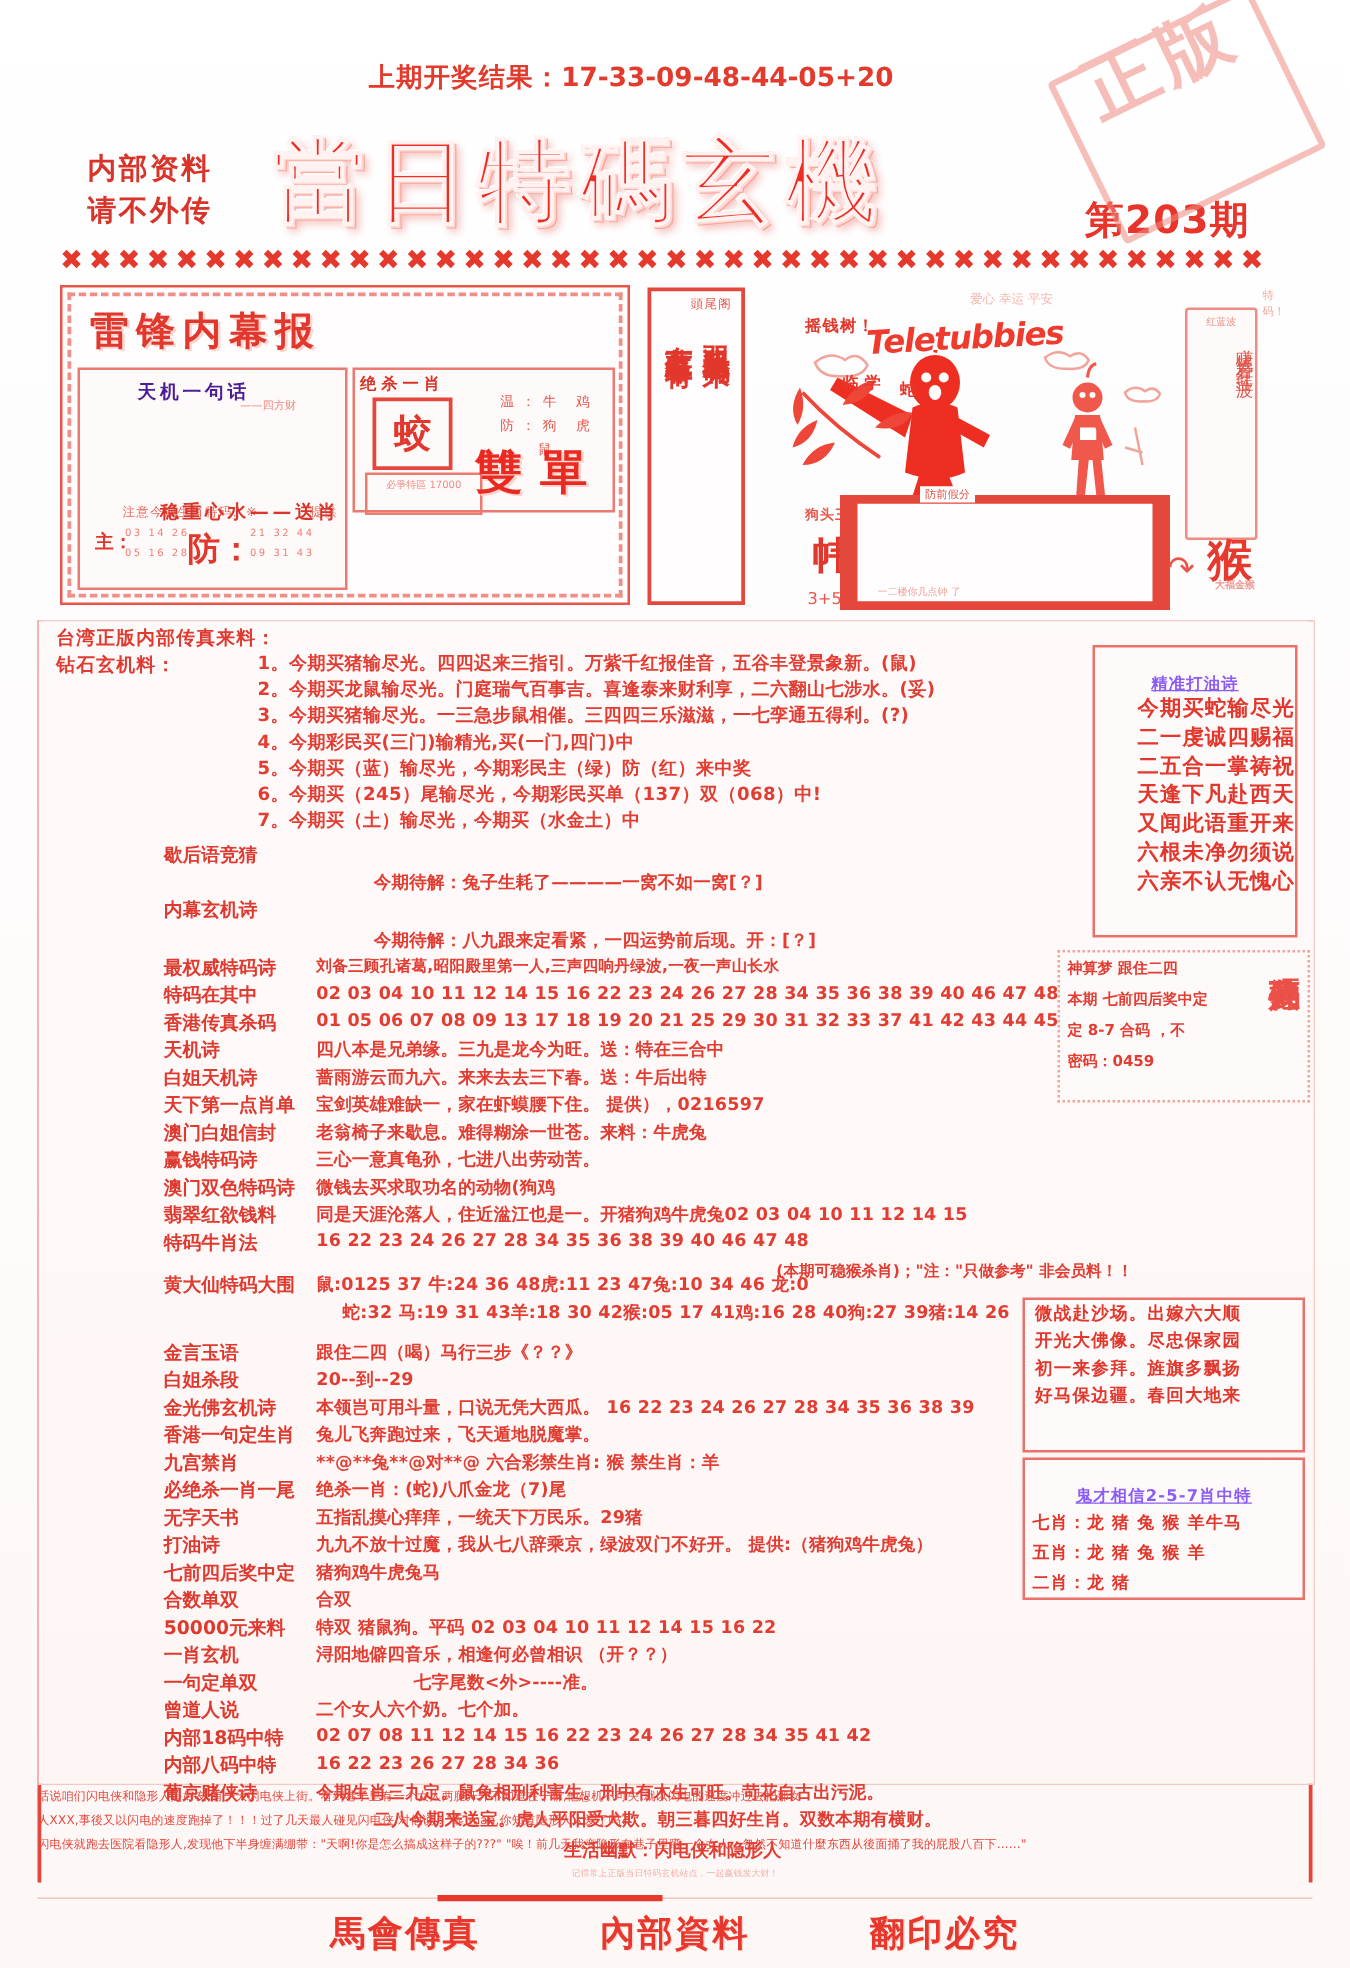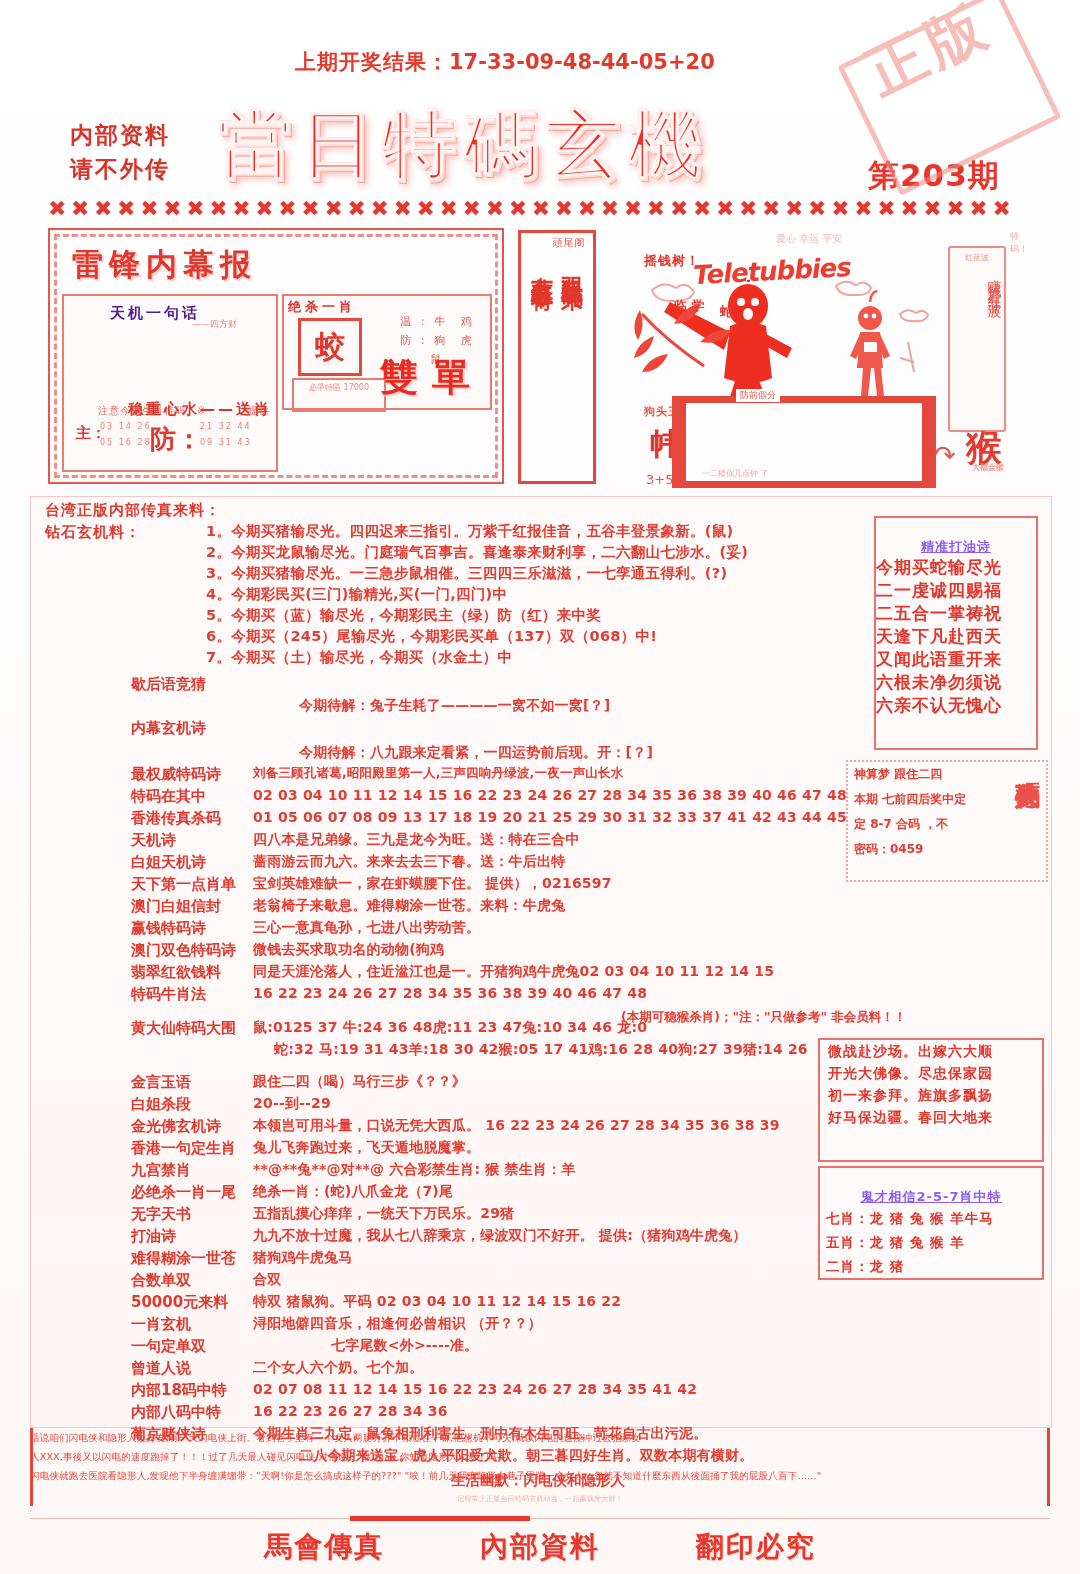--- a/index.html
+++ b/index.html
@@ -210,21 +210,21 @@
   
   .sbox{
     position:absolute;border:2px solid #eb7168;background:#fffafa;
   }
   .sbox .title{
     text-align:center;font-size:13px;font-weight:bold;color:#8b5cf6;
     letter-spacing:1px;padding-top:20px;text-decoration:underline;
   }
   .sbox .ln{
     font-size:17px;font-weight:bold;color:#e2372c;letter-spacing:1px;
-    line-height:23px;text-align:left;
+    line-height:23px;text-align:right;
   }
   .sbox3 .ln{font-size:14px;line-height:22px;text-align:left;padding-left:8px;}
   .sbox4 .ln{font-size:13.5px;line-height:24px;text-align:left;padding-left:6px;}
   .shenbox{
     position:absolute;left:846px;top:760px;width:198px;height:118px;
     border:2px dotted #efa49c;background:#fffafa;
   }
   .shenbox .r{font-size:12px;font-weight:bold;color:#e23d32;line-height:25px;padding-left:6px;}
   .shenbox .vtxt{
     position:absolute;right:4px;top:0;writing-mode:vertical-rl;text-orientation:upright;
@@ -499,21 +499,21 @@
         </div>
       <div class="lrow" style="top:708px;">
           <div class="lab">无字天书</div>
           <div class="val">五指乱摸心痒痒，一统天下万民乐。29猪</div>
         </div>
       <div class="lrow" style="top:730px;">
           <div class="lab">打油诗</div>
           <div class="val sm">九九不放十过魔，我从七八辞乘京，绿波双门不好开。  提供:（猪狗鸡牛虎兔）</div>
         </div>
       <div class="lrow" style="top:752px;">
-          <div class="lab">难得糊涂一世苍</div>
+          <div class="lab">七前四后奖中定</div>
           <div class="val">猪狗鸡牛虎兔马</div>
         </div>
       <div class="lrow" style="top:774px;">
           <div class="lab">合数单双</div>
           <div class="val">合双</div>
         </div>
       <div class="lrow" style="top:796px;">
           <div class="lab">50000元来料</div>
           <div class="val numline">特双 猪鼠狗。平码 02 03 04 10 11 12 14 15 16 22</div>
         </div>

